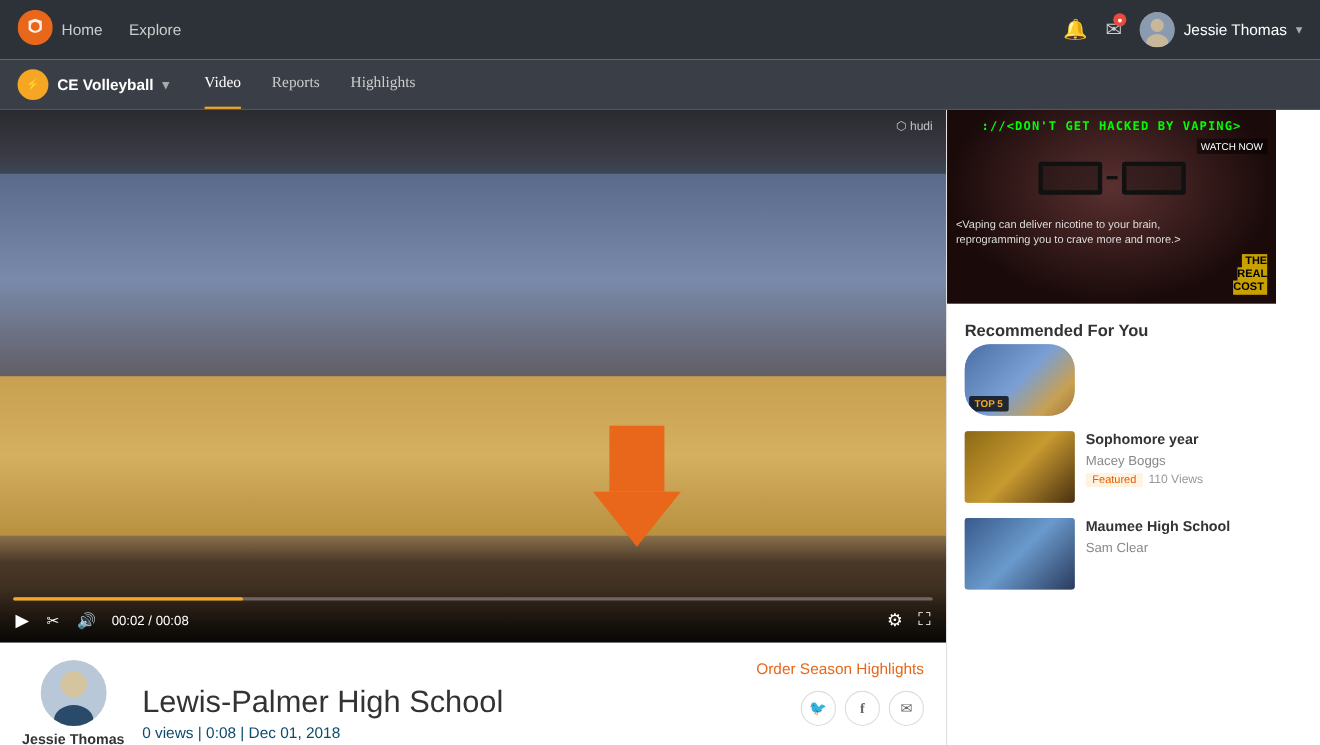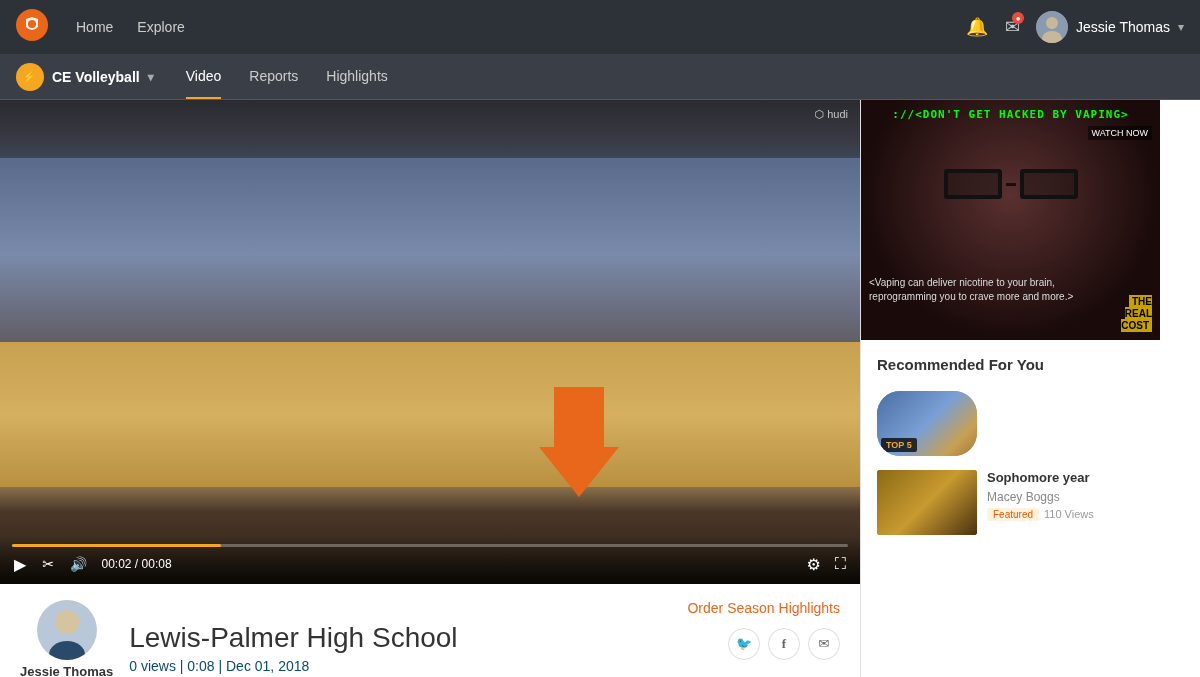--- a/index.html
+++ b/index.html
@@ -5,21 +5,21 @@
     * { box-sizing: border-box; margin: 0; padding: 0; }
     body { font-family: -apple-system, BlinkMacSystemFont, 'Segoe UI', Arial, sans-serif; background: #f0f0f0; color: #333; }
 
     
     .top-nav {
       background: #2d3238;
       height: 54px;
       display: flex;
       align-items: center;
       padding: 16px 16px;
-      gap: 28px;
+      gap: 8px;
     }
     .top-nav .nav-links {
       display: flex;
       gap: 24px;
       flex: 1;
     }
     .top-nav .nav-links a {
       color: #ccc;
       text-decoration: none;
       font-size: 14px;
@@ -113,20 +113,21 @@
       align-items: center;
     }
     .sub-nav .nav-tabs a {
       color: #ccc;
       text-decoration: none;
       font-size: 14px;
       height: 100%;
       display: flex;
       align-items: center;
       border-bottom: 2px solid transparent;
+      font-family: Liberation Serif, serif;
     }
     .sub-nav .nav-tabs a.active {
       color: #fff;
       border-bottom: 2px solid #f5a623;
     }
 
     
     .main-content {
       display: flex;
       gap: 0;
@@ -329,21 +330,21 @@
     .sidebar {
       width: 300px;
       background: #fff;
       border-left: 1px solid #e0e0e0;
       min-height: 600px;
     }
 
     
     .ad-block {
       width: 100%;
-      height: 240px;
+      height: 176px;
       background: #a21caf;
       position: relative;
       overflow: hidden;
     }
     .ad-face {
       width: 100%;
       height: 100%;
       background: linear-gradient(135deg, #1a1a1a 0%, #3a3030 40%, #2a2020 100%);
       position: relative;
       display: flex;
@@ -366,21 +367,21 @@
       position: absolute;
       top: 26px;
       right: 8px;
       color: #fff;
       font-size: 9px;
       background: rgba(0,0,0,0.5);
       padding: 2px 4px;
     }
     .ad-bottom-text {
       position: absolute;
-      bottom: 36px;
+      bottom: 50px;
       left: 8px;
       right: 50px;
       color: #ddd;
       font-size: 10px;
       line-height: 1.4;
     }
     .ad-logo {
       position: absolute;
       bottom: 8px;
       right: 8px;
@@ -399,21 +400,21 @@
     }
 
     
     .recommended {
       padding: 16px;
     }
     .recommended-title {
       font-size: 15px;
       font-weight: 600;
       color: #333;
-      margin-bottom: 18px;
+      margin-bottom: 4px;
     }
     .rec-item {
       display: flex;
       gap: 10px;
       margin-bottom: 14px;
       cursor: pointer;
     }
     .rec-thumb {
       width: 100px;
       height: 65px;
@@ -665,16 +666,25 @@
         <div class="rec-info">
           <div class="rec-title">Sophomore year</div>
           <div class="rec-author">Macey Boggs</div>
           <div class="rec-tags">
             <span class="rec-tag tag-trending">Featured</span>
             <span class="rec-views">110 Views</span>
           </div>
         </div>
       </div>
 
+      <div class="rec-item">
+        <div class="rec-thumb rec-thumb-3">
+          <div style="position:absolute;inset:0;background:linear-gradient(135deg,#3a5a8c,#6a9acc 50%,#2a3a5c);"></div>
+        </div>
+        <div class="rec-info">
+          <div class="rec-title">Maumee High School</div>
+          <div class="rec-author">Sam Clear</div>
+        </div>
+      </div>
 
     </div>
   </div>
 </div>
 
 </body></html>

